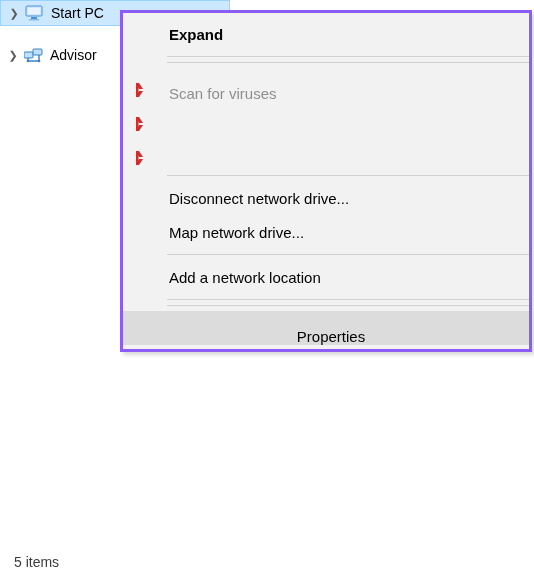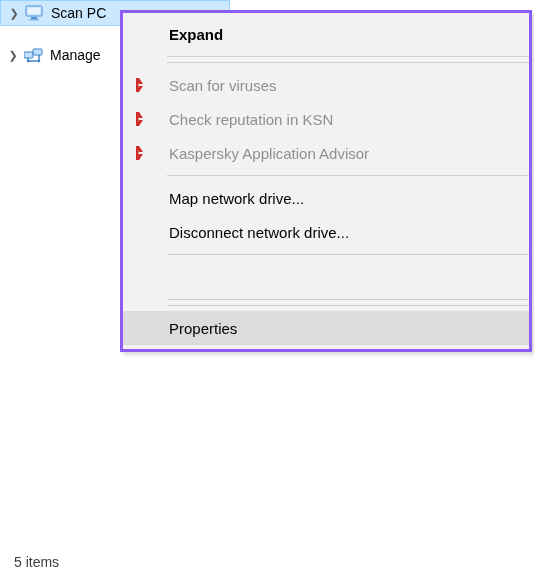--- a/index.html
+++ b/index.html
@@ -83,22 +83,22 @@
   .menu-item {
     display: flex;
     align-items: center;
     height: 34px;
     padding-left: 10px;
     box-sizing: border-box;
     color: #000;
     font-size: 15px;
   }
   .menu-item.bold { font-weight: 600; }
-  .menu-item.disabled { color: #8f8f8f; }
-  .menu-item.hover { background: #dcdcdc; }
+  .menu-item.disabled { color: #8f8f8f; align-items: flex-end; }
+  .menu-item.hover { background: #dcdcdc; flex-direction: column; }
   .menu-icon {
     width: 36px;
     height: 24px;
     display: flex;
     align-items: center;
     justify-content: flex-start;
   }
   .menu-sep {
     height: 1px;
     background: #d0d0d0;
@@ -113,37 +113,37 @@
   <div class="tree-item selected">
     <span class="tree-arrow">❯</span>
     <span class="tree-icon">
       <svg width="20" height="16" viewBox="0 0 20 16">
         <rect x="1" y="1" width="16" height="10" rx="1" fill="#cfe6ff" stroke="#4a90d9"></rect>
         <rect x="3" y="3" width="12" height="6" fill="#eaf4ff"></rect>
         <rect x="6" y="12" width="6" height="2" fill="#4a90d9"></rect>
         <rect x="4" y="14" width="10" height="1.5" fill="#8ab8e6"></rect>
       </svg>
     </span>
-    <span>Scan PC</span>
+    <span>Start PC</span>
   </div>
 
   <div class="tree-spacer"></div>
 
   <div class="tree-item">
     <span class="tree-arrow">❯</span>
     <span class="tree-icon">
       <svg width="20" height="16" viewBox="0 0 20 16">
         <rect x="0" y="5" width="9" height="6" rx="1" fill="#bfe0ff" stroke="#3b82c4"></rect>
         <rect x="9" y="2" width="9" height="6" rx="1" fill="#bfe0ff" stroke="#3b82c4"></rect>
         <path d="M4 11 L4 14 L15 14 L15 8" stroke="#3b82c4" stroke-width="1.4" fill="none"></path>
         <circle cx="4" cy="14" r="1.3" fill="#3b82c4"></circle>
         <circle cx="15" cy="14" r="1.3" fill="#3b82c4"></circle>
       </svg>
     </span>
-    <span>Manage</span>
+    <span>Advisor</span>
   </div>
 
 </div>
 
 <div class="status-bar">
   <span>5 items</span>
 </div>
 
 <div class="context-menu">
 
@@ -171,51 +171,50 @@
   </div>
 
   <div class="menu-item disabled">
     <span class="menu-icon">
       <svg width="18" height="18" viewBox="0 0 18 18">
         <polygon points="3,2 6,2 10,8 6,8" fill="#d12c2c"></polygon>
         <polygon points="3,16 6,16 10,10 6,10" fill="#d12c2c"></polygon>
         <rect x="3" y="2" width="2.5" height="14" fill="#d12c2c"></rect>
       </svg>
     </span>
-    <span>Check reputation in KSN</span>
   </div>
 
   <div class="menu-item disabled">
     <span class="menu-icon">
       <svg width="18" height="18" viewBox="0 0 18 18">
         <polygon points="3,2 6,2 10,8 6,8" fill="#d12c2c"></polygon>
         <polygon points="3,16 6,16 10,10 6,10" fill="#d12c2c"></polygon>
         <rect x="3" y="2" width="2.5" height="14" fill="#d12c2c"></rect>
       </svg>
     </span>
-    <span>Kaspersky Application Advisor</span>
   </div>
 
   <div class="menu-sep"></div>
 
 
   <div class="menu-item">
     <span class="menu-icon"></span>
+    <span>Disconnect network drive...</span>
+  </div>
+
+  <div class="menu-item">
+    <span class="menu-icon"></span>
     <span>Map network drive...</span>
   </div>
 
+  <div class="menu-sep"></div>
+
   <div class="menu-item">
     <span class="menu-icon"></span>
-    <span>Disconnect network drive...</span>
-  </div>
-
-  <div class="menu-sep"></div>
-
-  <div class="menu-item">
-    <span class="menu-icon"></span>
+    <span>Add a network location</span>
   </div>
 
   <div class="menu-sep"></div>
 
 
 
   <div class="menu-sep"></div>
 
   <div class="menu-item hover">
     <span class="menu-icon"></span>

